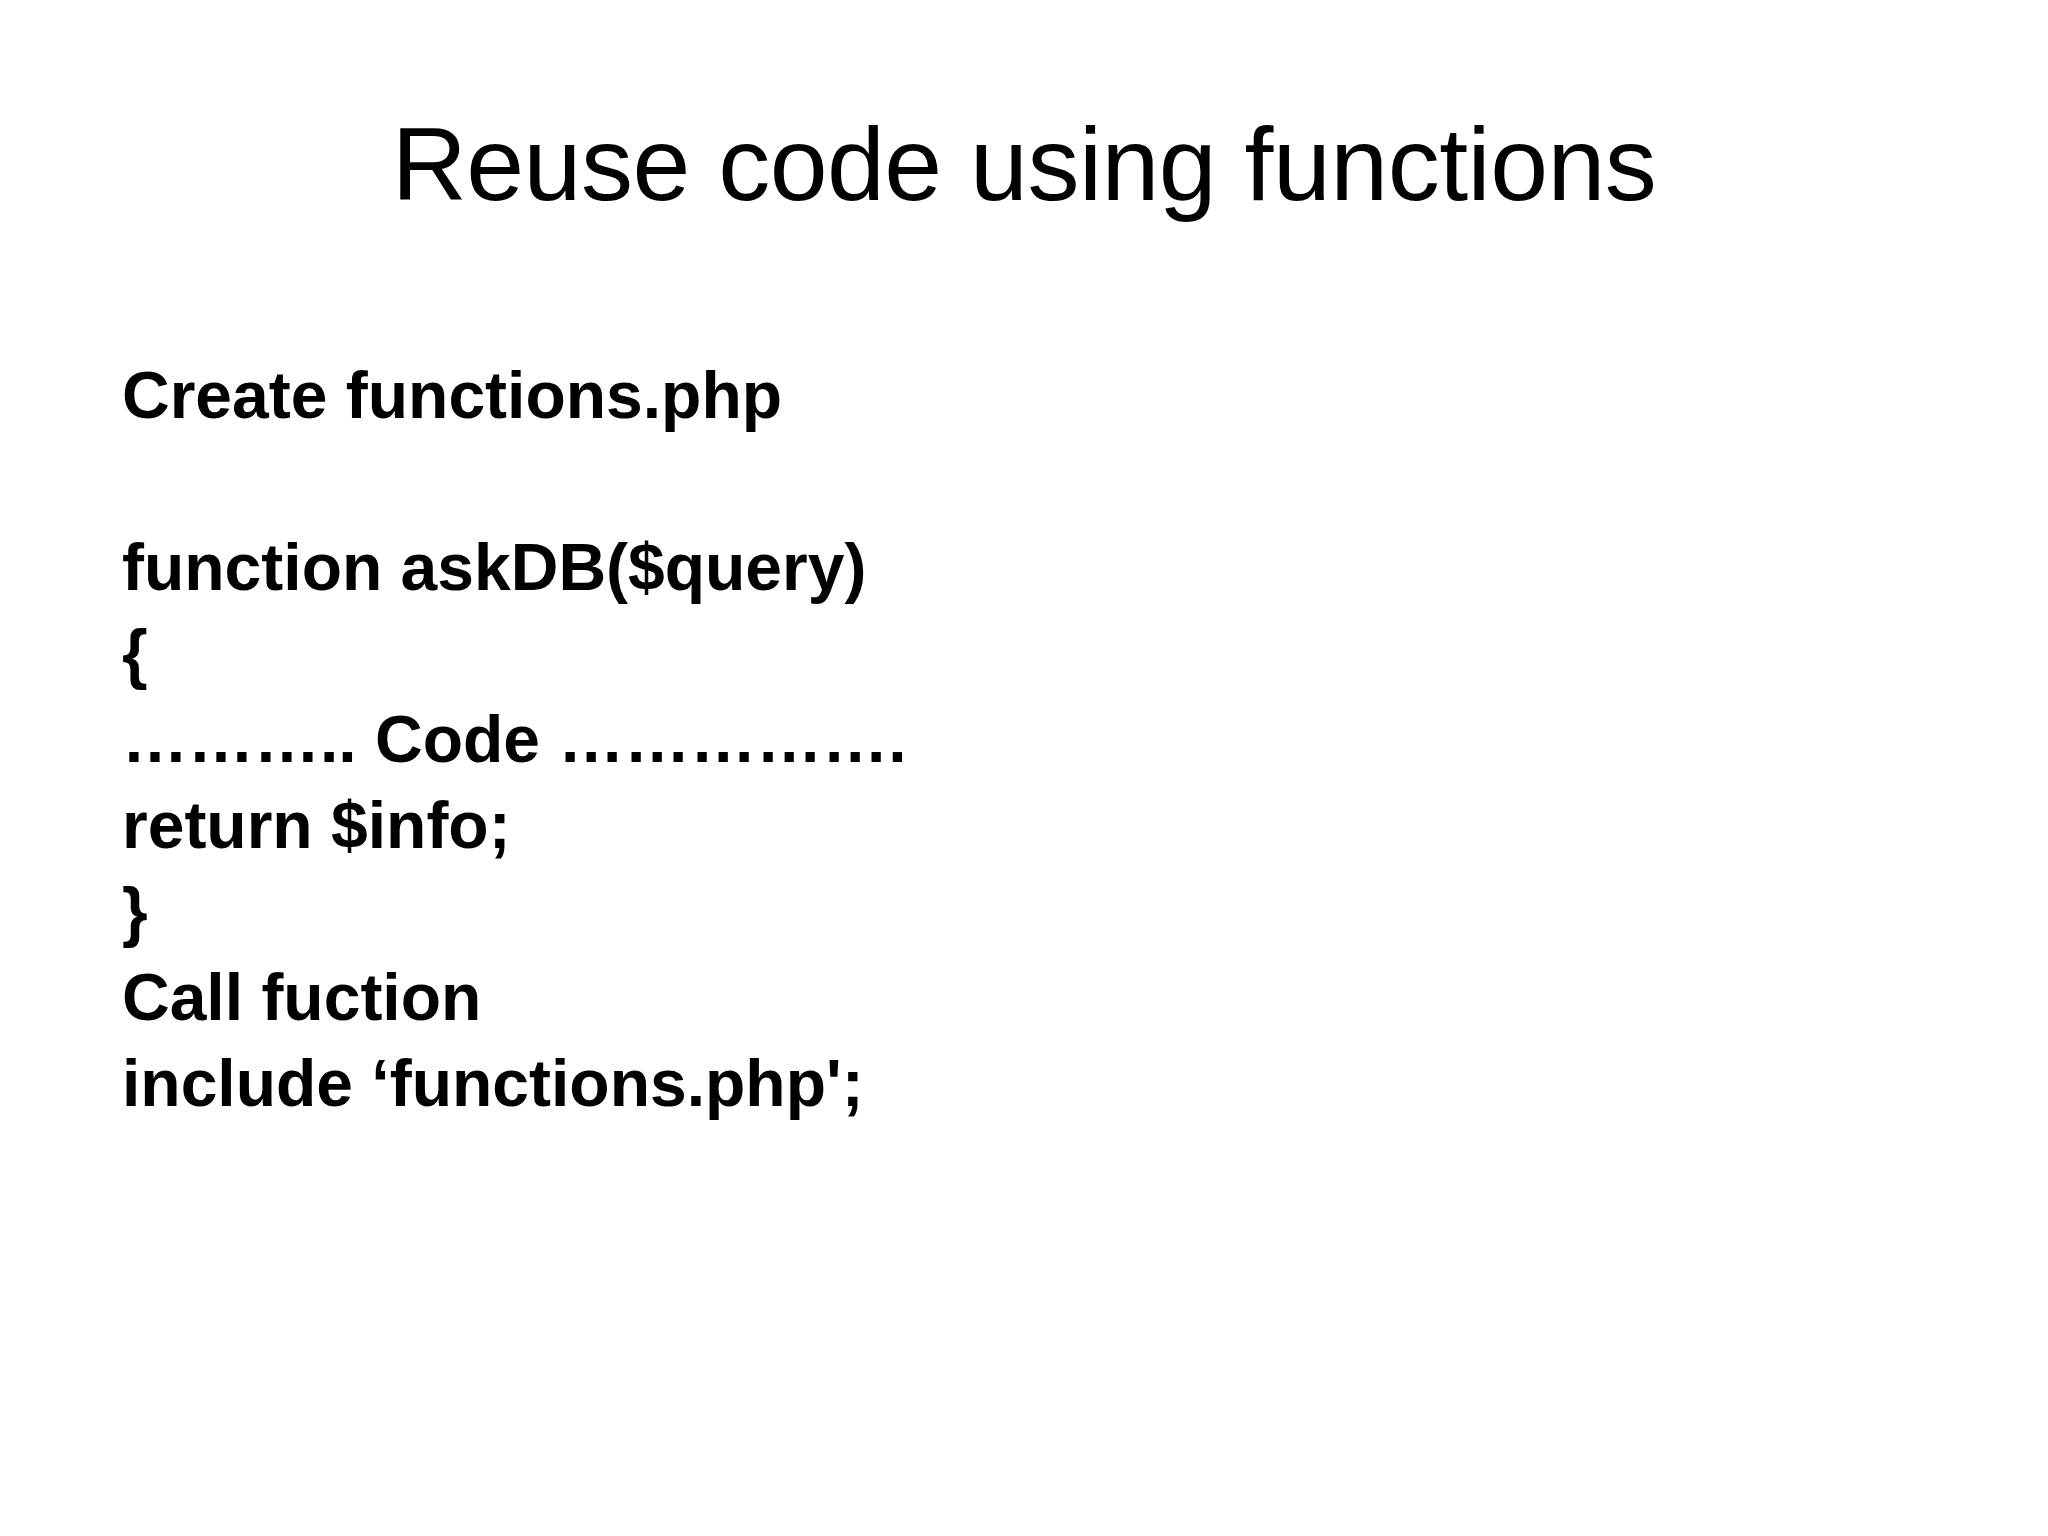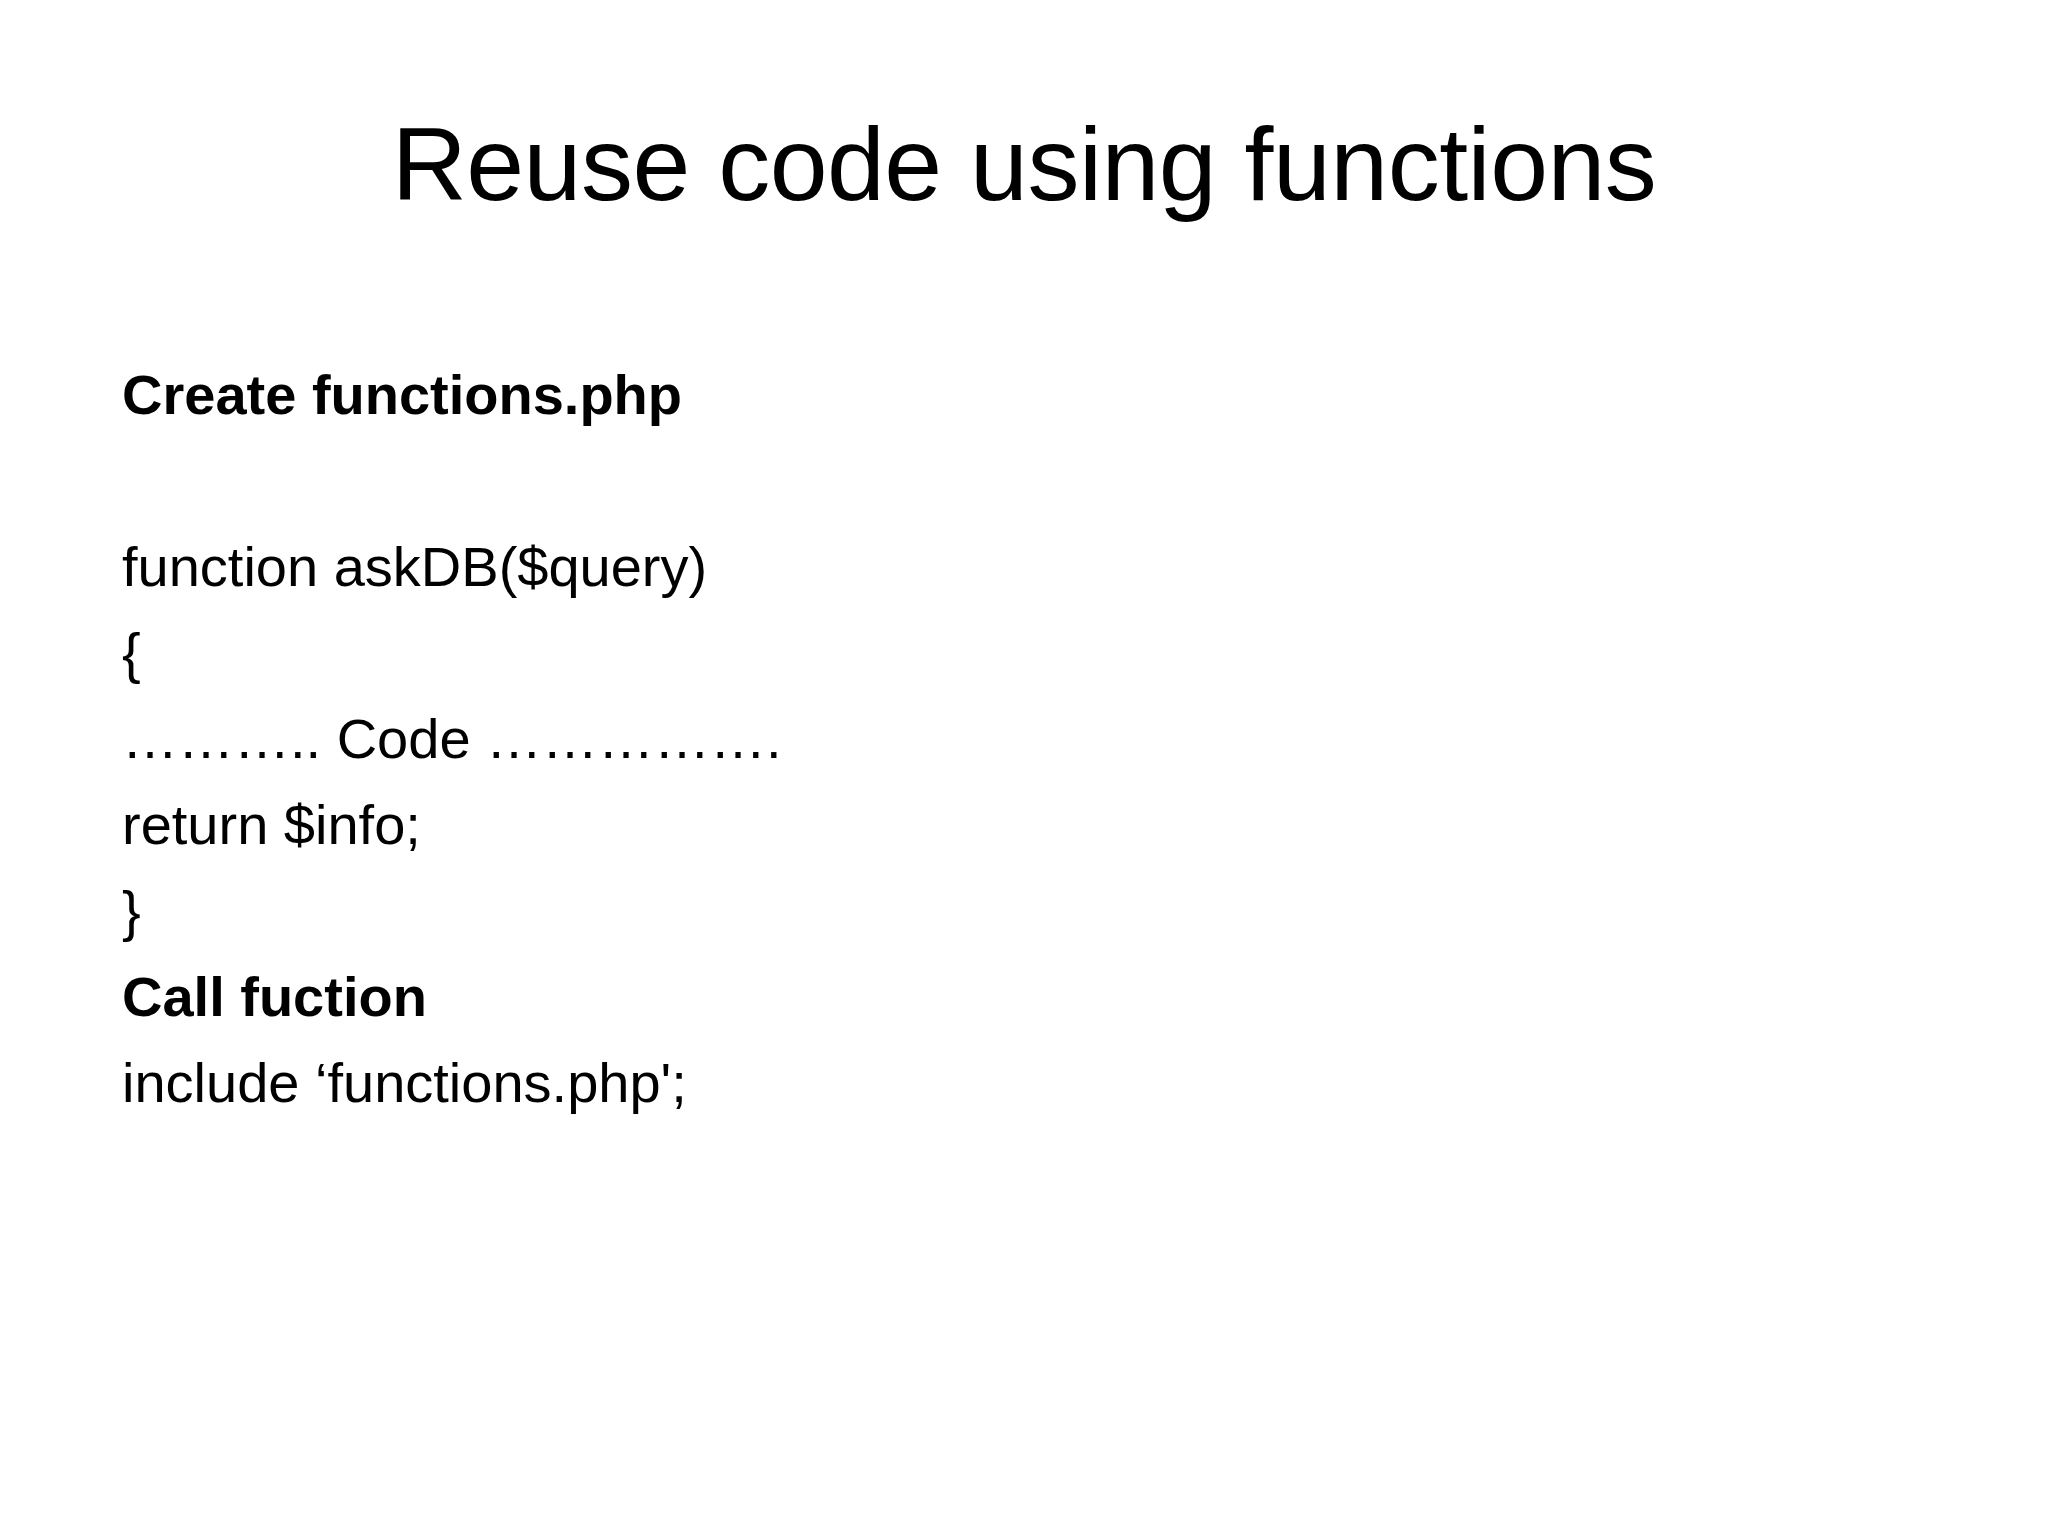--- a/index.html
+++ b/index.html
@@ -37,28 +37,29 @@
     letter-spacing: -0.5px;
     color: #000000;
     white-space: nowrap;
   }
   .body-block {
     position: absolute;
     left: 122px;
     top: 352px;
     width: 1820px;
     font-family: "Liberation Sans", sans-serif;
-    font-size: 56px;
+    font-size: 66px;
     line-height: 86px;
     color: #000000;
   }
   .line {
     display: block;
     white-space: pre;
     min-height: 86px;
+    font-weight: bold;
   }
   .line.bold {
     font-weight: 700;
   }
   .line.blank {
     min-height: 86px;
   }
 </style>
 </head>
 <body>

